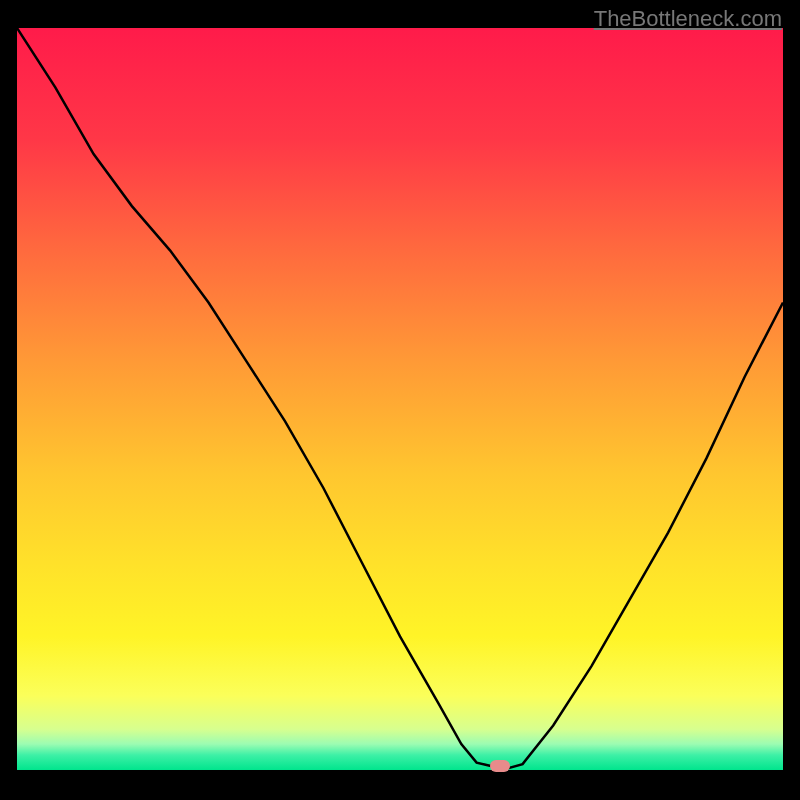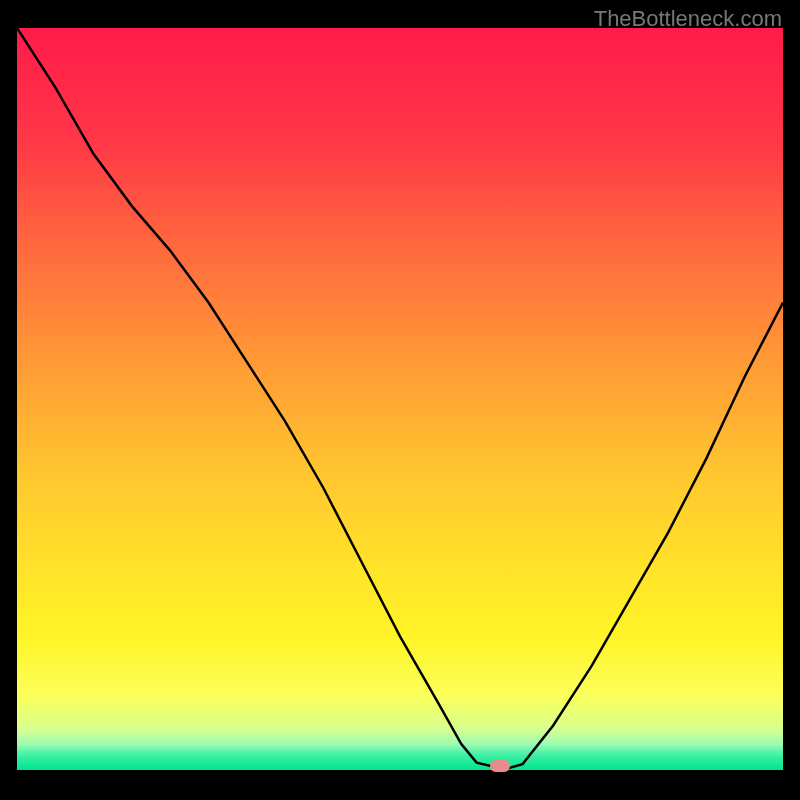--- a/index.html
+++ b/index.html
@@ -12,20 +12,21 @@
     font-family: Arial, sans-serif;
   }
   .watermark {
     position: absolute;
     top: 6px;
     right: 18px;
     color: #777;
     font-size: 22px;
     font-weight: 500;
     z-index: 10;
+    text-decoration: underline;
   }
   .plot-area {
     position: absolute;
     left: 17px;
     top: 28px;
     width: 766px;
     height: 742px;
   }
   .plot-area svg {
     display: block;

